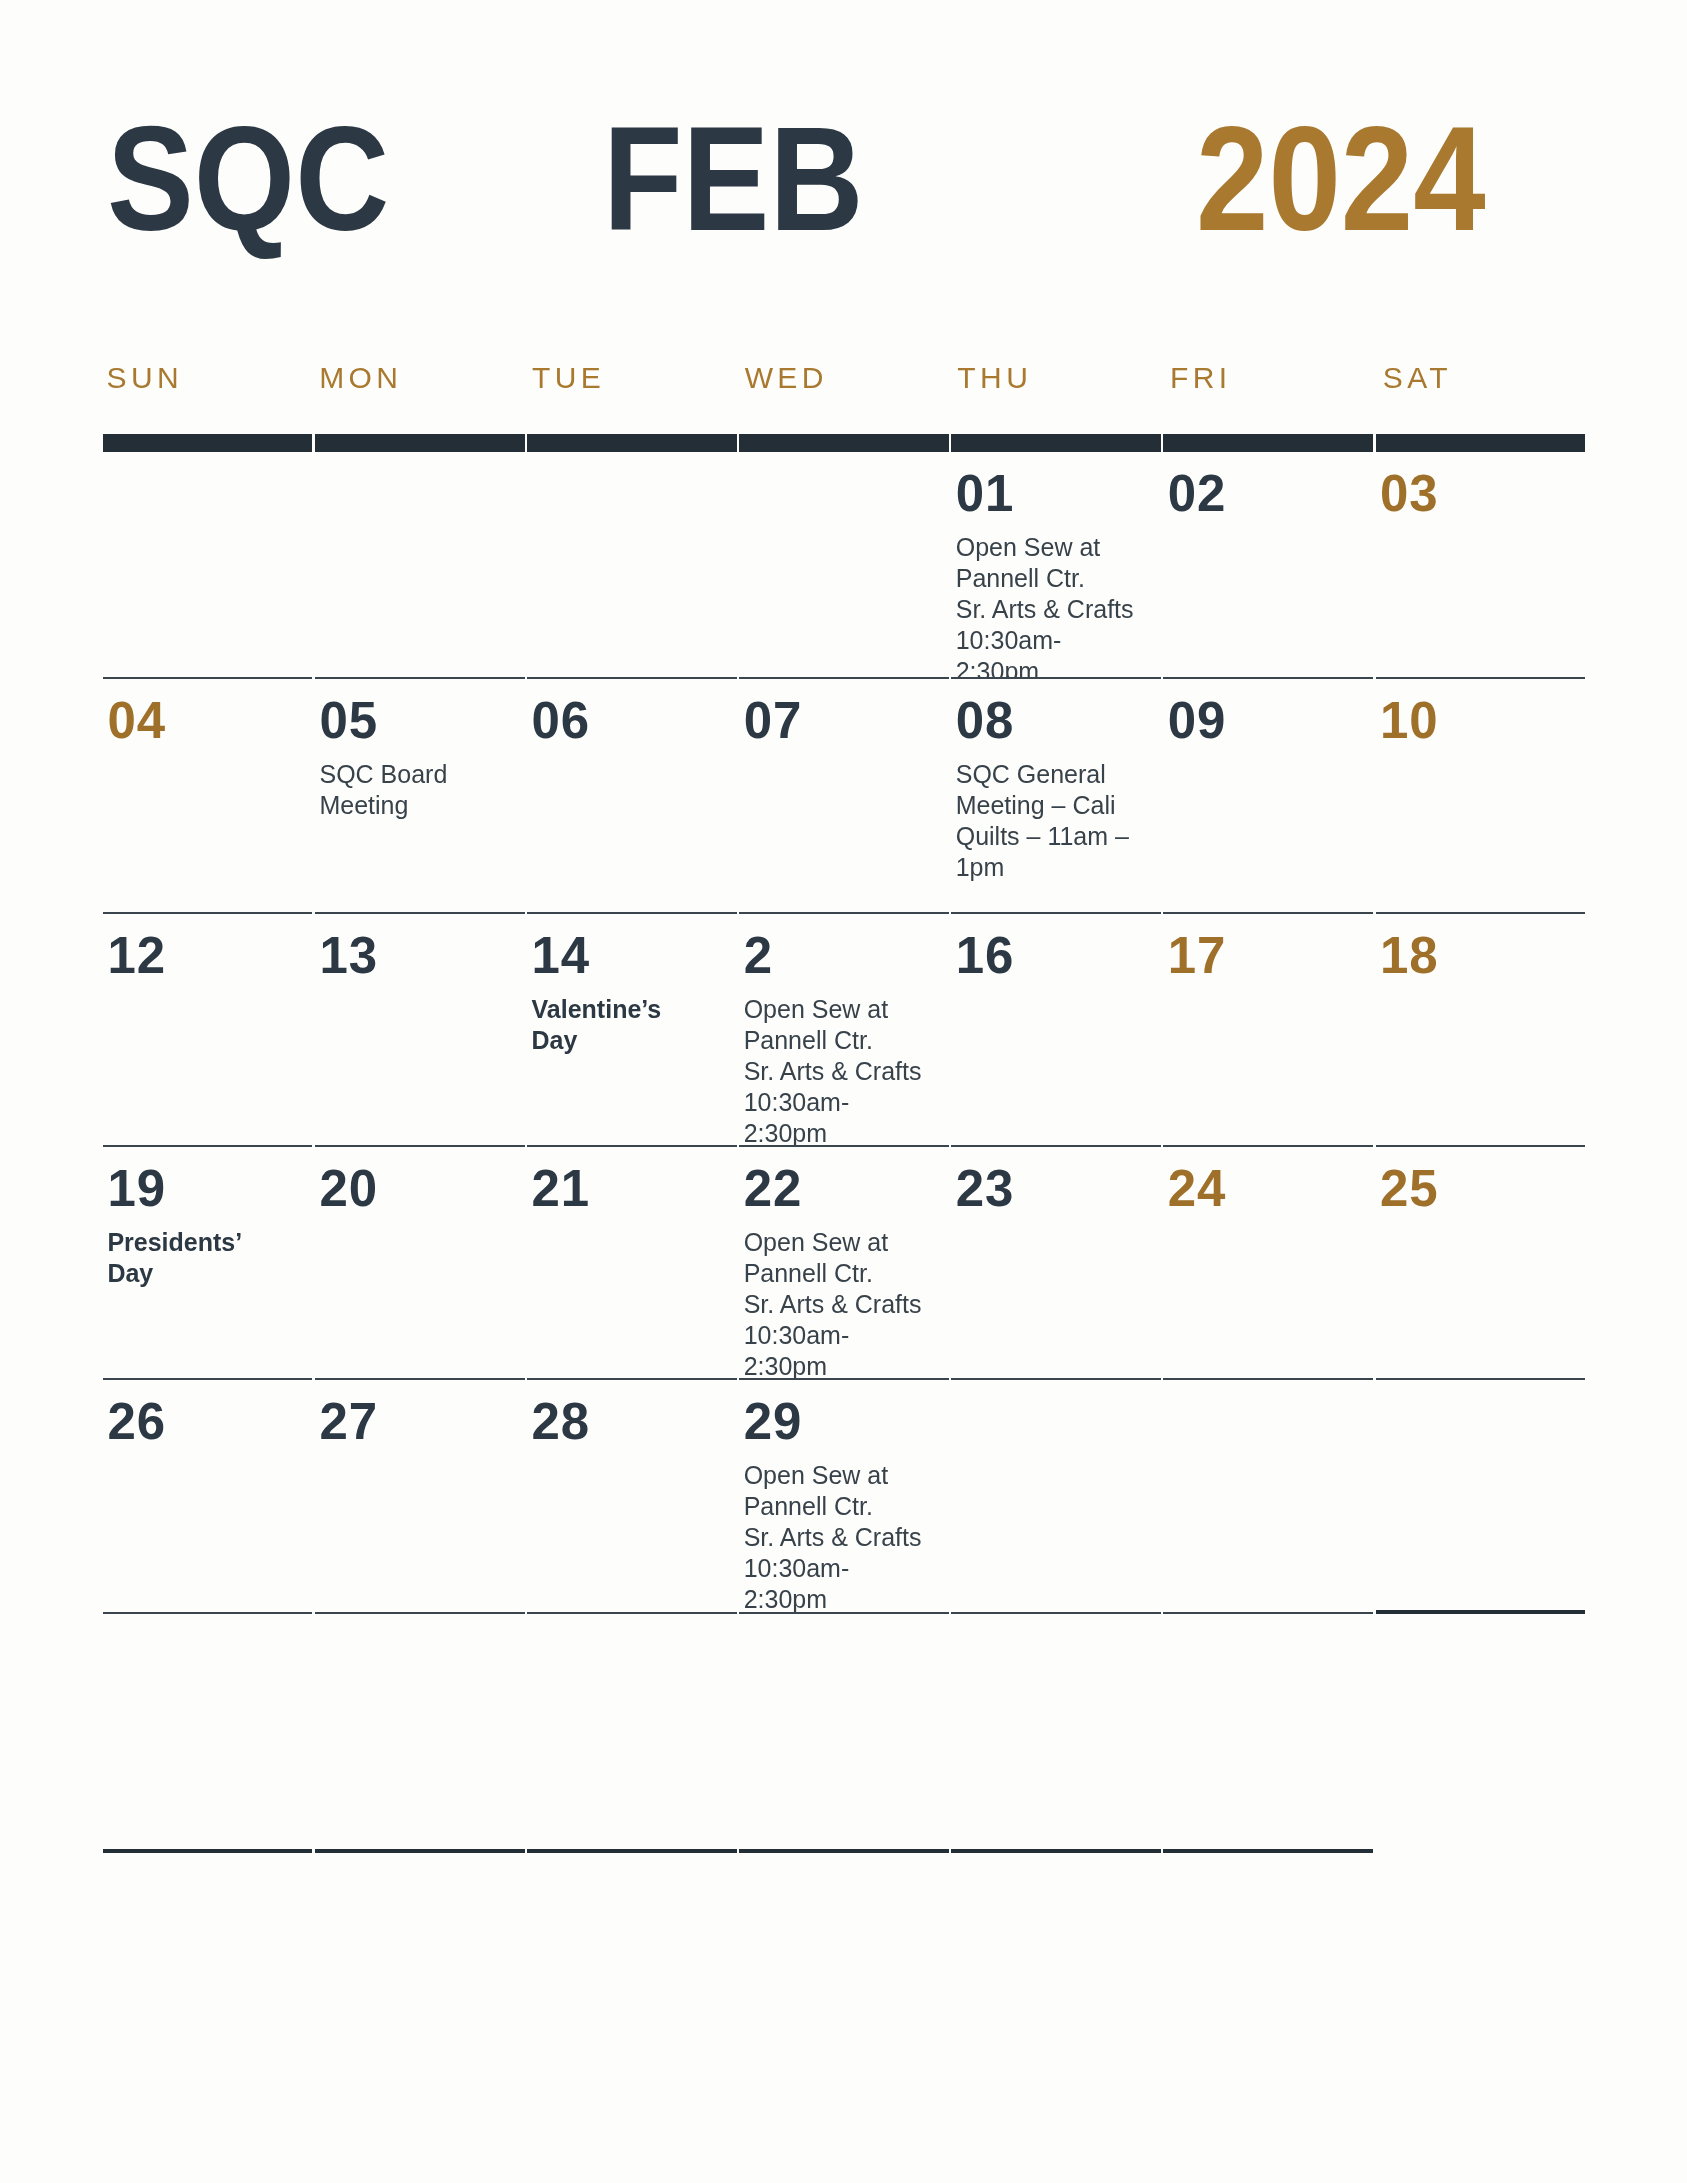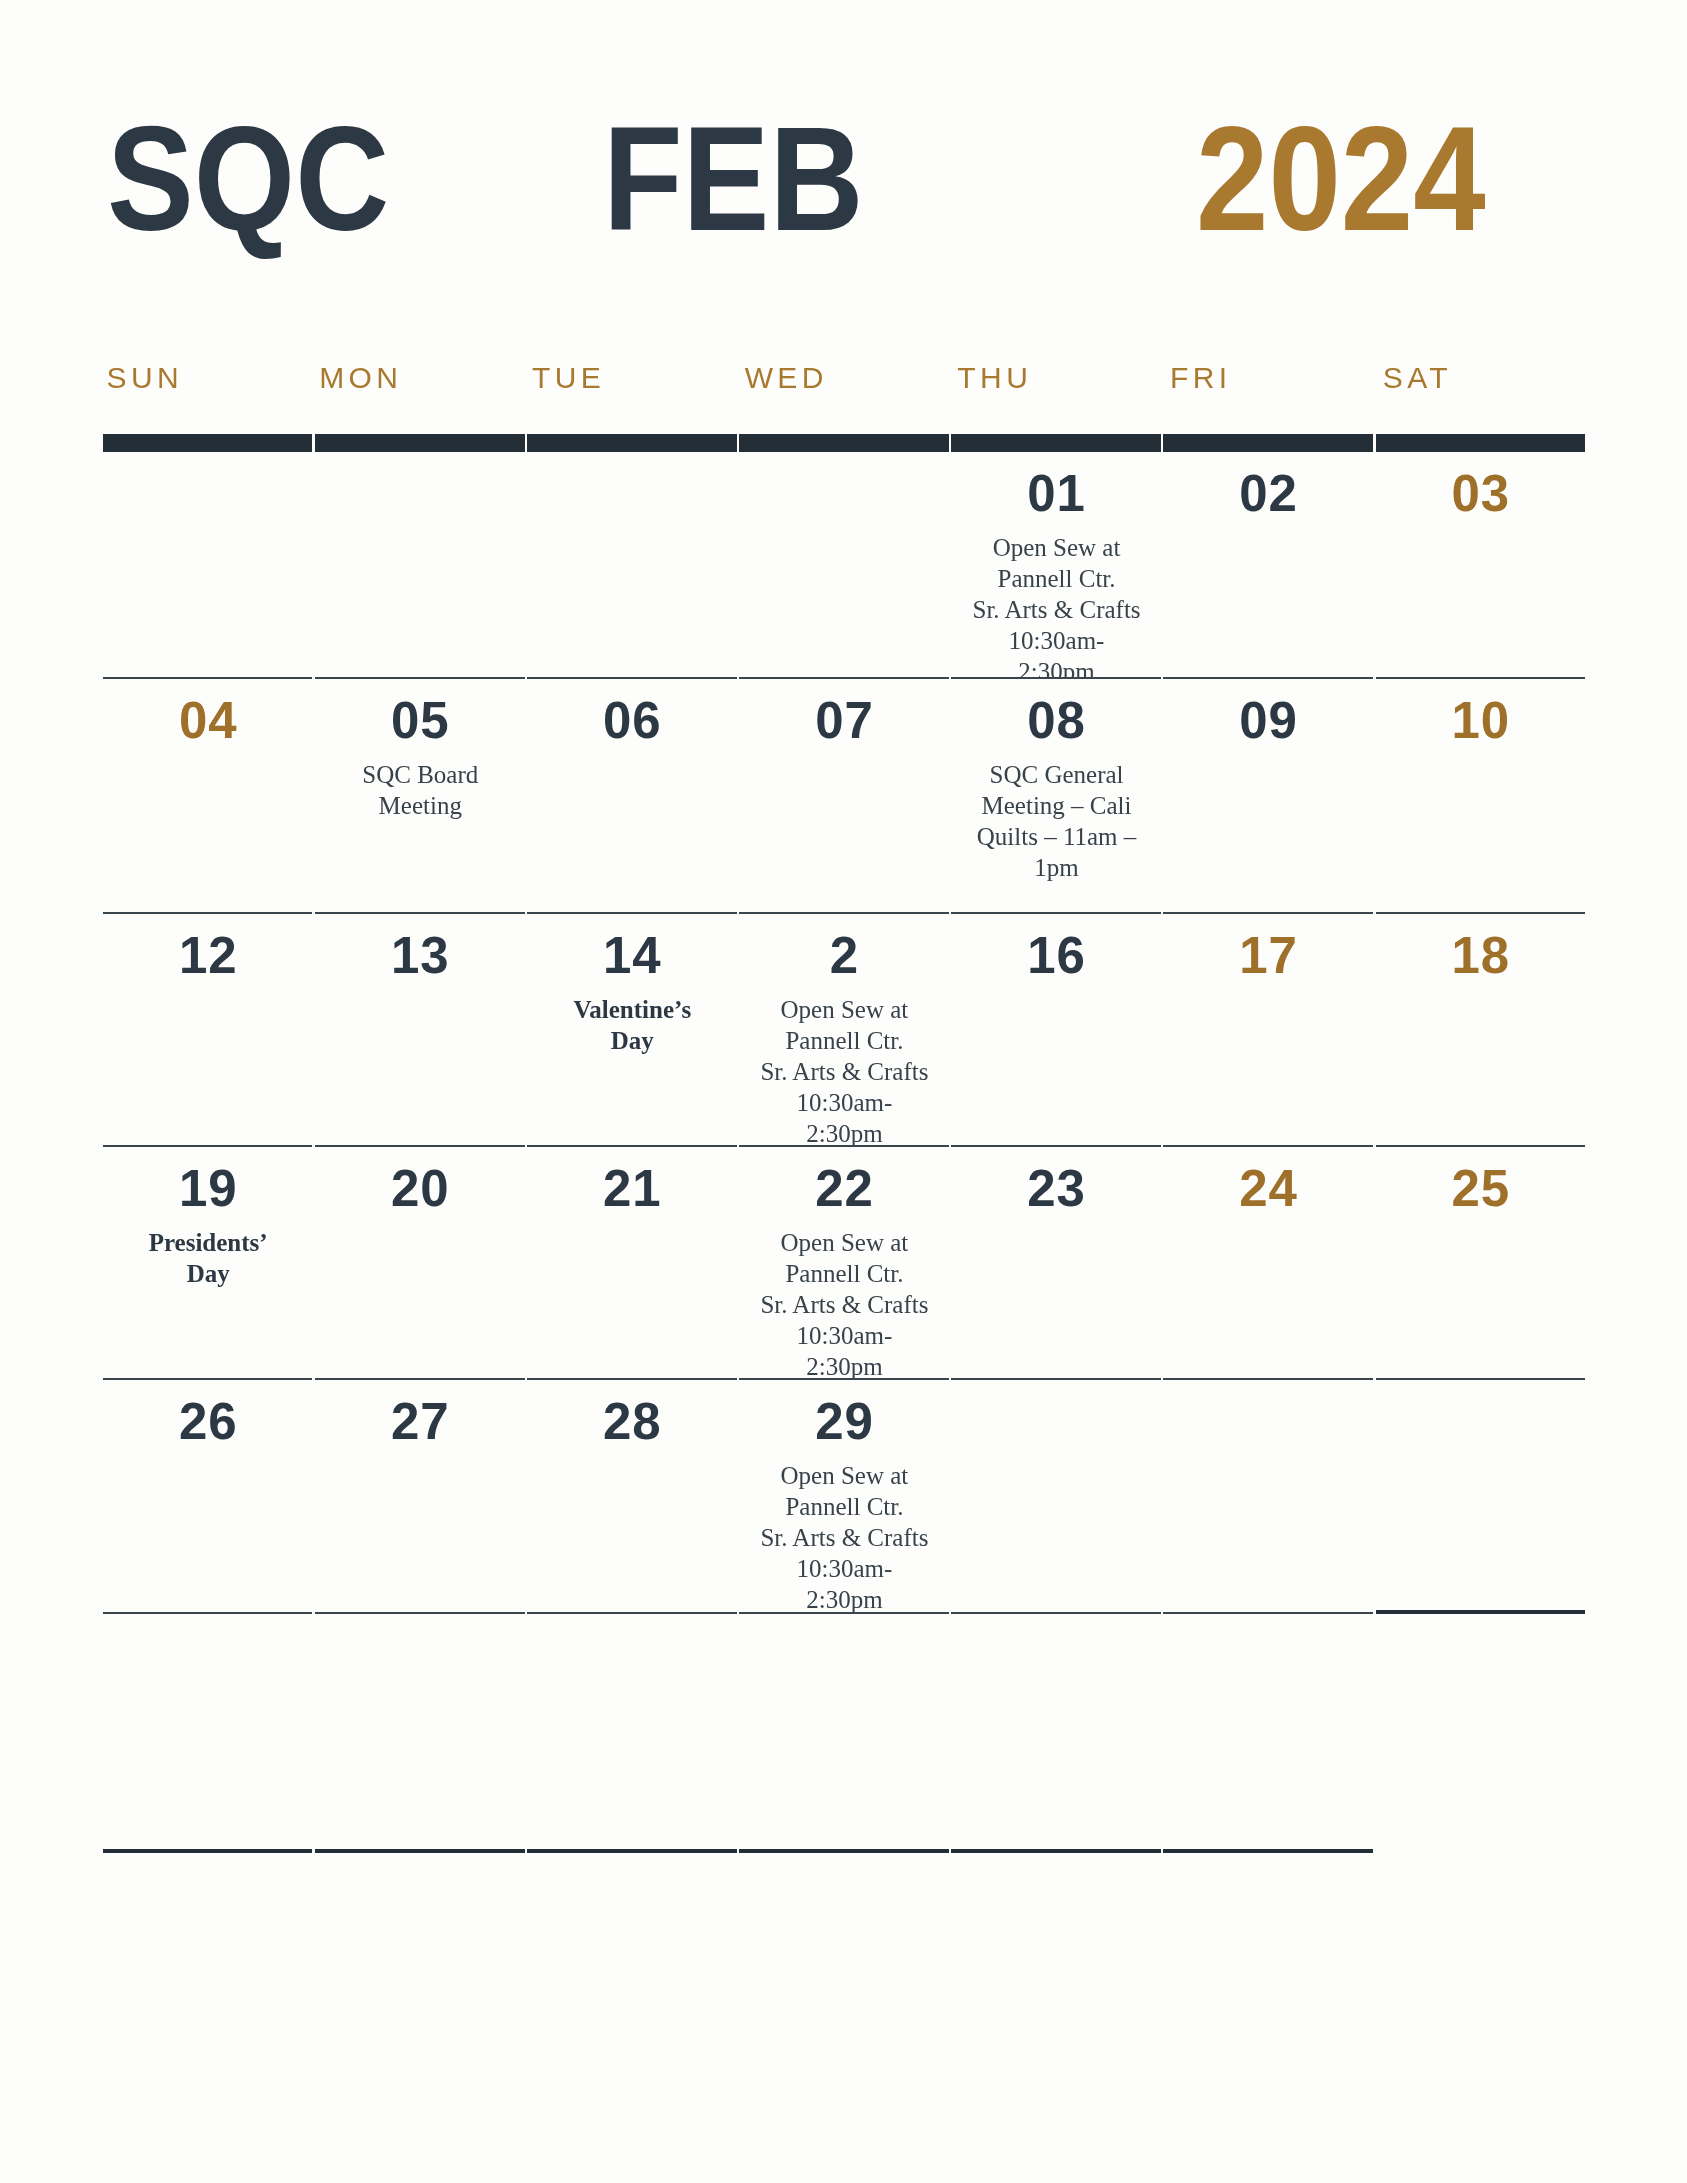--- a/index.html
+++ b/index.html
@@ -58,39 +58,37 @@
   .grid {
     display: grid;
     grid-template-columns: repeat(7, 1fr);
     grid-template-rows: 227px 235px 233px 233px 234px 239px;
     column-gap: 2.6px;
   }
   .cell {
     border-bottom: 2.6px solid var(--border, #3b454e);
     padding: 14px 3.5px 0 4.4px;
     overflow: hidden;
-    text-align: center;
   }
   .cell.row-last { border-bottom: 4.4px solid var(--bar, #242e37); }
 
   .daynum {
     font-size: 51px;
     font-weight: bold;
     line-height: 56px;
     letter-spacing: 0.9px;
     color: var(--ink, #2c3843);
   }
   .daynum.gold { color: var(--goldDeep, #9e7029); }
 
   .event {
     margin-top: 10.5px;
     font-size: 25px;
     line-height: 31px;
     color: var(--event, #38424a);
-    font-family: Liberation Serif, serif;
   }
   .event.holiday { font-weight: bold; color: var(--ink, #2c3843); }
   .evline { white-space: nowrap; }
 </style>
 </head>
 <body>
 
 <div class="page">
 
   <div class="titlebar">

